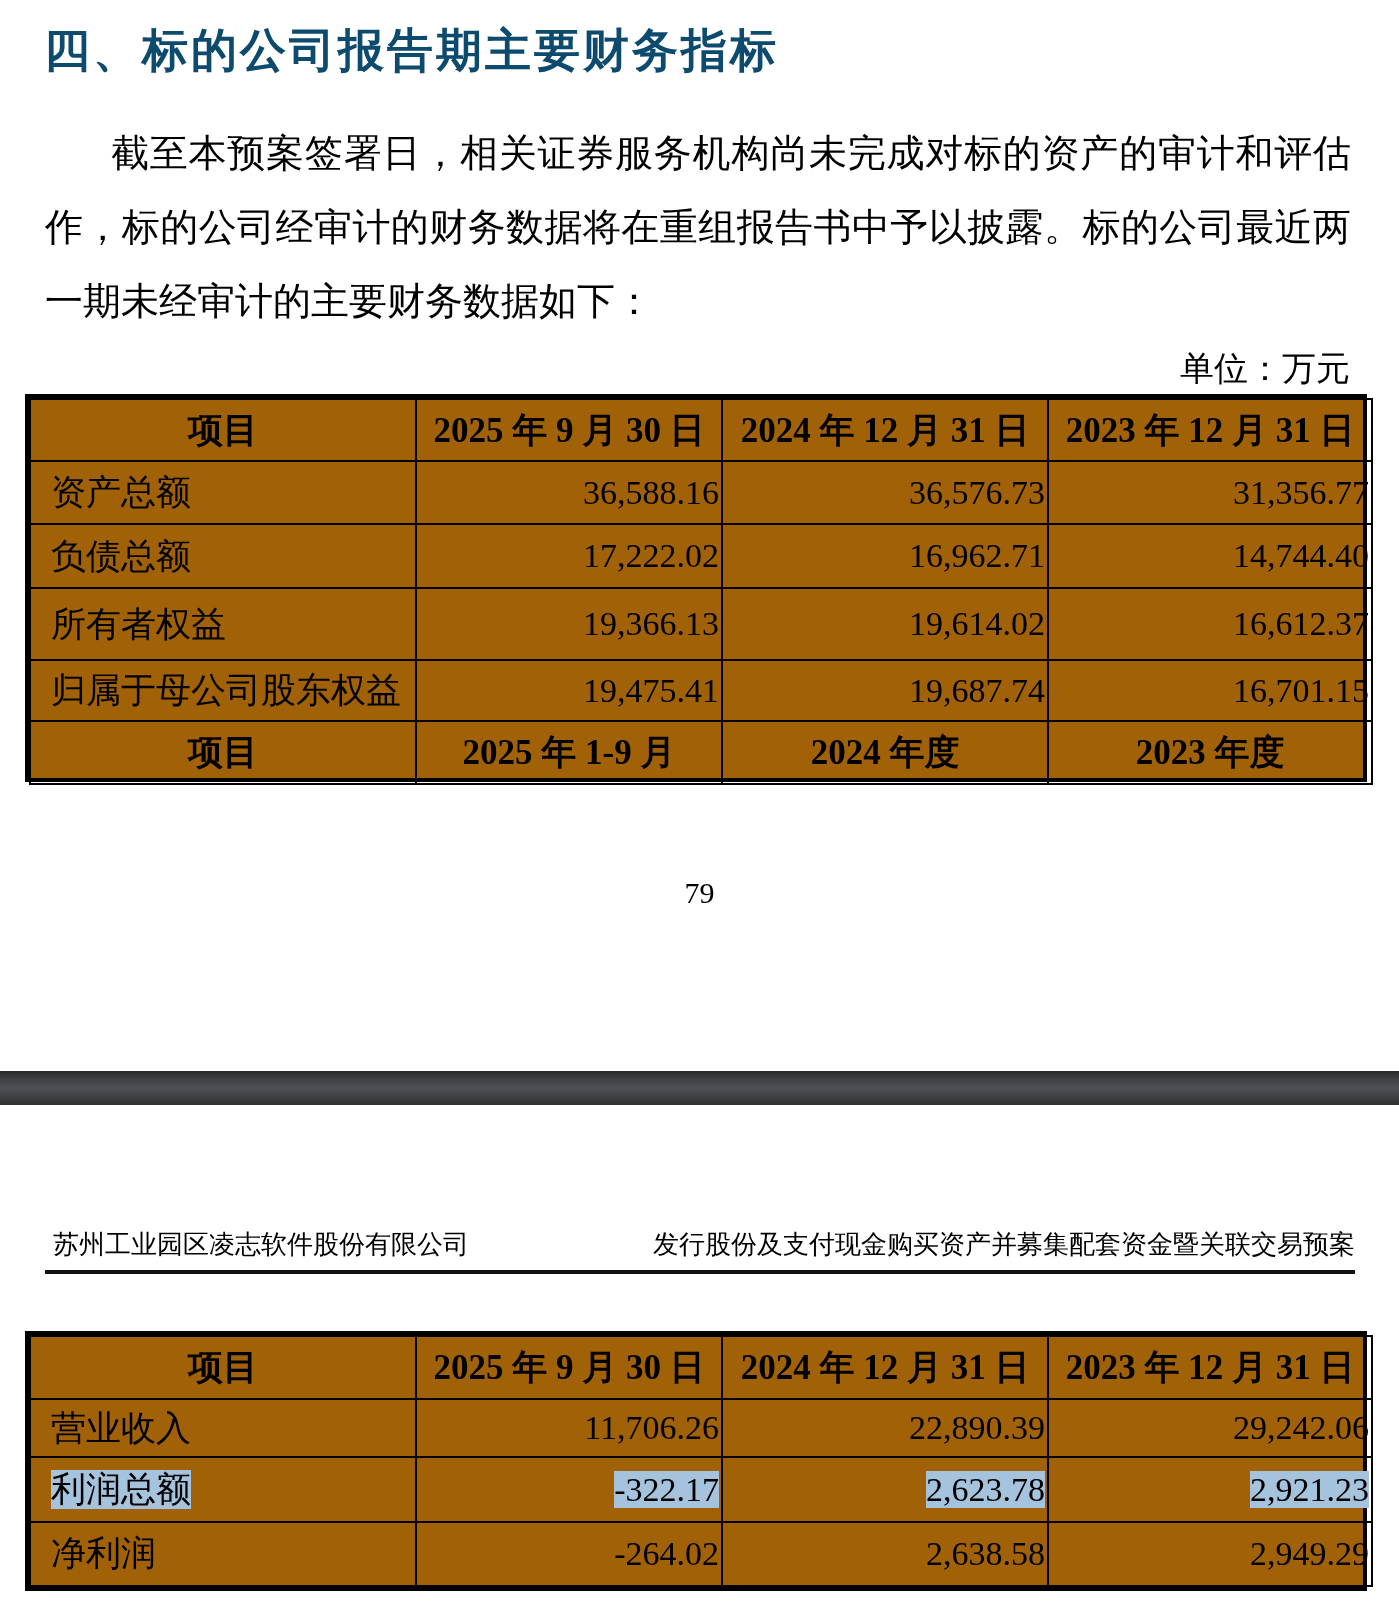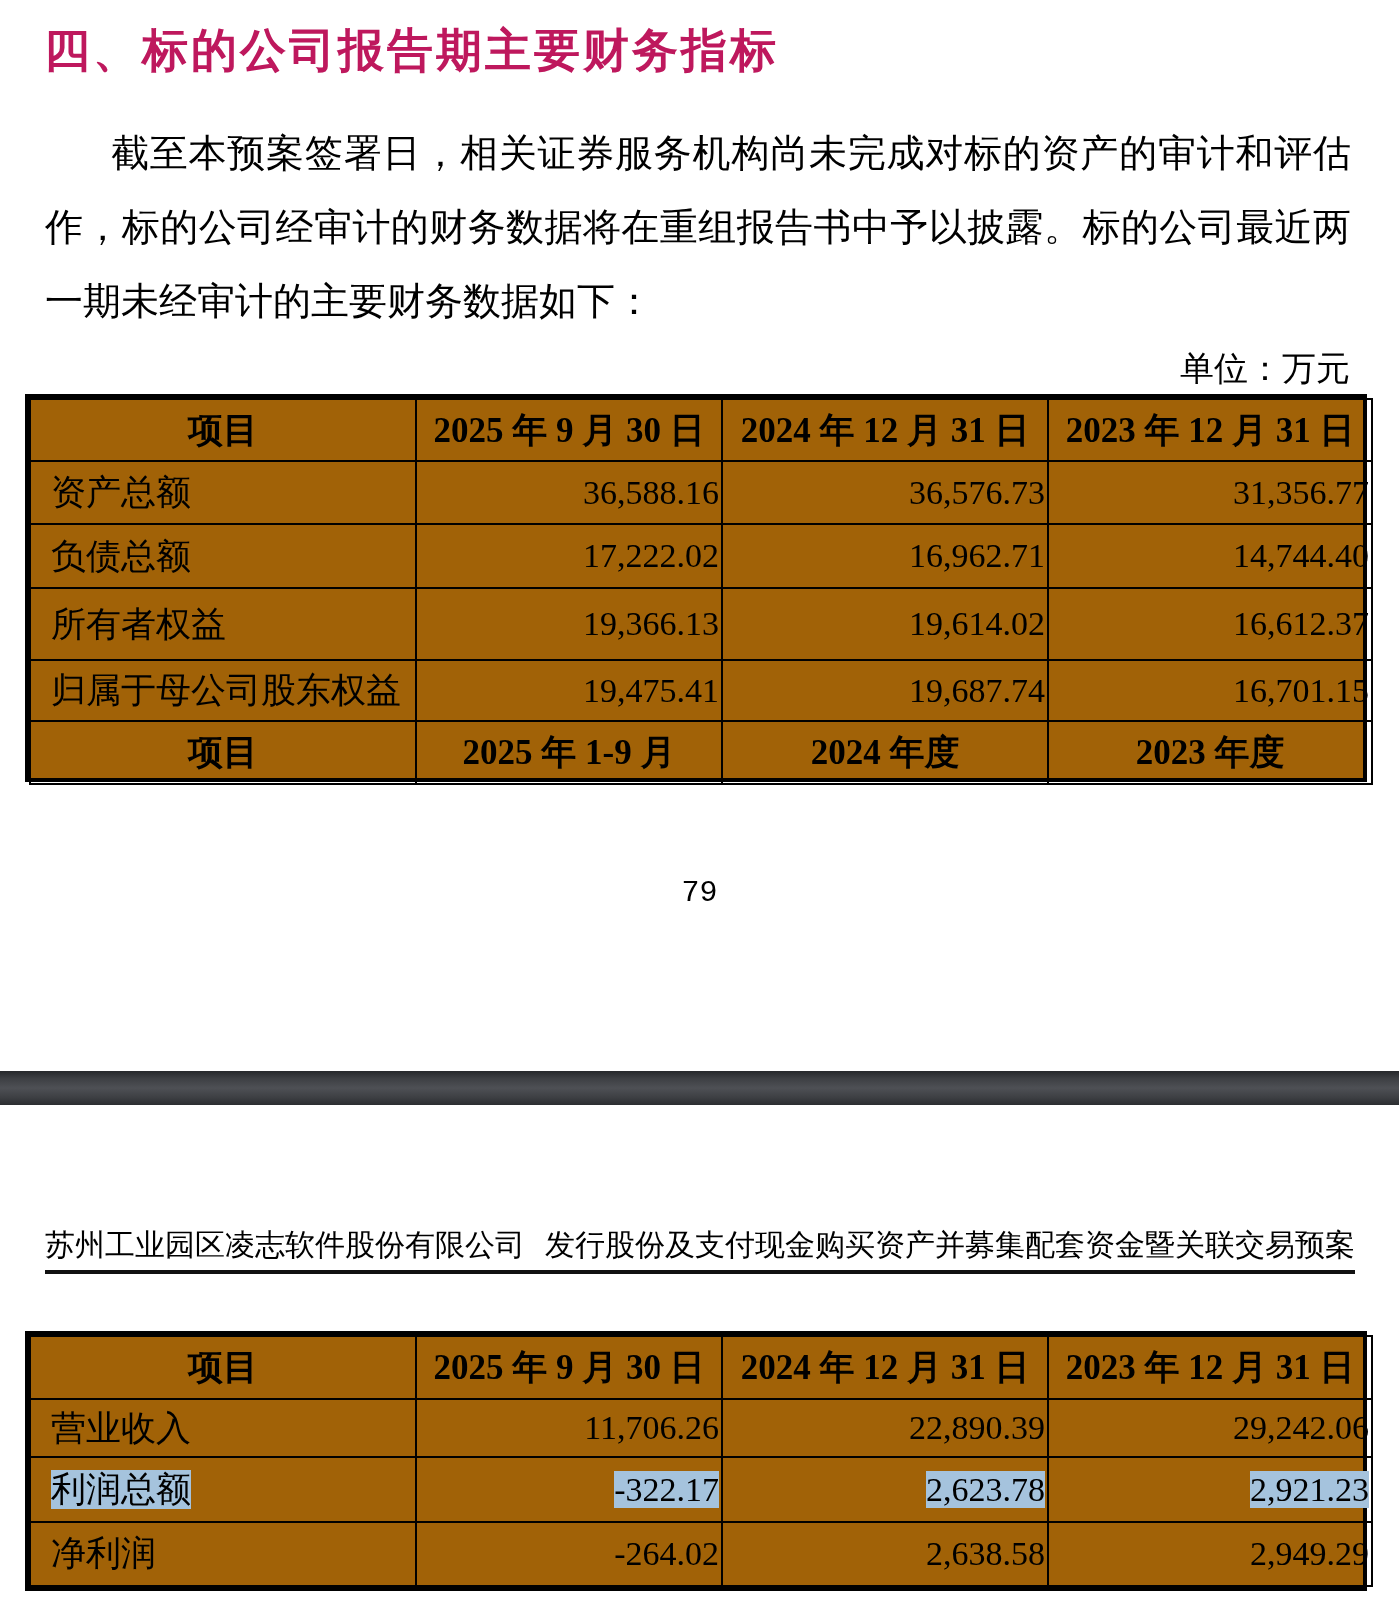--- a/index.html
+++ b/index.html
@@ -3,21 +3,21 @@
 <meta charset="utf-8">
 <style>
   html,body{margin:0;padding:0;background:#fff;}
   .page{
     position:relative;width:1399px;height:1624px;background:#ffffff;overflow:hidden;
     font-family:"Liberation Serif","DejaVu Serif",serif;color:#000;
   }
   .heading{
     position:absolute;left:44px;top:24px;
     font-family:"Liberation Sans","DejaVu Sans",sans-serif;
-    font-weight:700;font-size:46px;line-height:52px;letter-spacing:3px;color:#be185d;
+    font-weight:700;font-size:46px;line-height:52px;letter-spacing:3px;color:#0c4a6e;
     white-space:nowrap;
   }
   .para-line{
     position:absolute;left:45px;width:1306px;height:46px;
     font-size:38px;line-height:46px;color:#000;
     text-align:justify;text-justify:inter-ideograph;
     white-space:nowrap;
   }
   .para-line.fill{text-align-last:justify;white-space:normal;overflow:hidden;}
   .para-line.indent{text-indent:66px;}
@@ -35,32 +35,32 @@
   table.fin td{
     border:2px solid #000;padding:0;vertical-align:middle;
     font-size:35px;color:#000;overflow:hidden;
   }
   table.fin td.head{font-weight:700;text-align:center;}
   table.fin td.lbl{text-align:left;padding-left:20px;}
   table.fin td.num{text-align:right;padding-right:2px;font-size:34px;}
   .hl{background:#a5c3dd;}
   .page-number{
     position:absolute;left:0;top:876px;width:1399px;text-align:center;
-    font-size:30px;line-height:34px;color:#000;font-family:Liberation Mono, monospace;
+    font-size:30px;line-height:34px;color:#000;
   }
   .pdf-divider{
     position:absolute;left:0;top:1071px;width:1399px;height:34px;
     background:linear-gradient(180deg,#26282b 0%,#3d3f43 22%,#4e5055 50%,#3d3f43 78%,#2b2d30 100%);
   }
   .p2-header{
     position:absolute;left:45px;top:1228px;width:1310px;
     display:flex;justify-content:space-between;align-items:baseline;
     padding-bottom:8px;border-bottom:4px solid #111;
   }
-  .p2-header span{font-size:30px;line-height:34px;white-space:nowrap;color:#000;}
+  .p2-header span{font-size:26px;line-height:34px;white-space:nowrap;color:#000;margin-left:8px;}
 </style>
 </head>
 <body>
 
 <div class="page">
 
   <div class="heading">四、标的公司报告期主要财务指标</div>
 
   <div class="para-line fill indent" style="top:130px;">截至本预案签署日，相关证券服务机构尚未完成对标的资产的审计和评估工</div>
   <div class="para-line fill" style="top:204px;">作，标的公司经审计的财务数据将在重组报告书中予以披露。标的公司最近两年</div>

